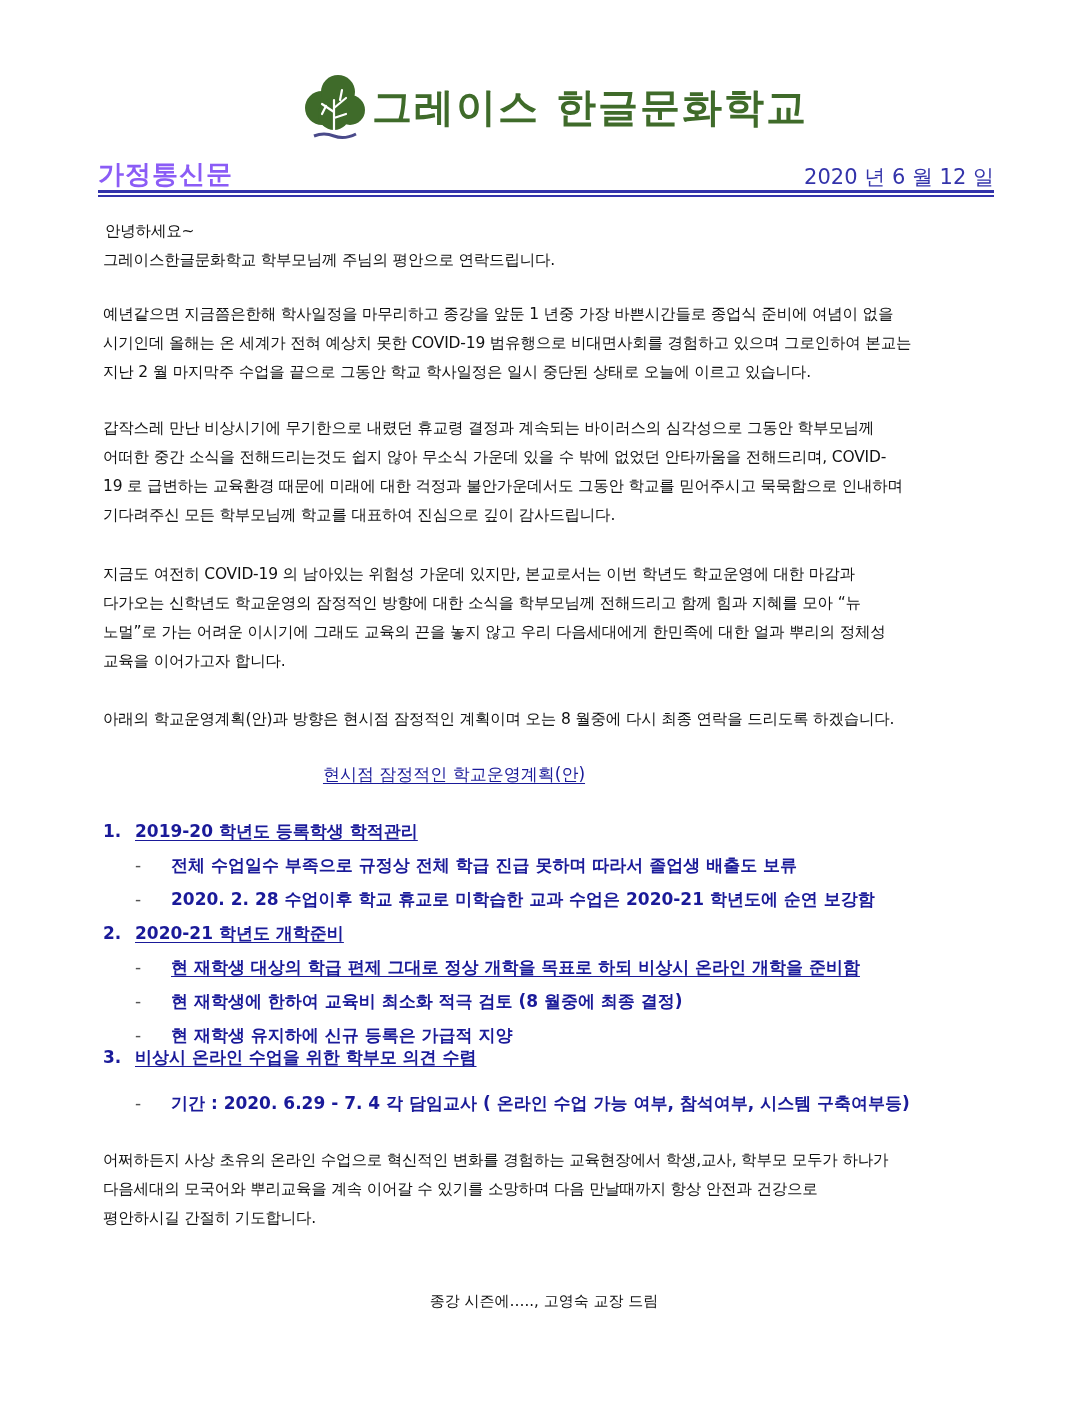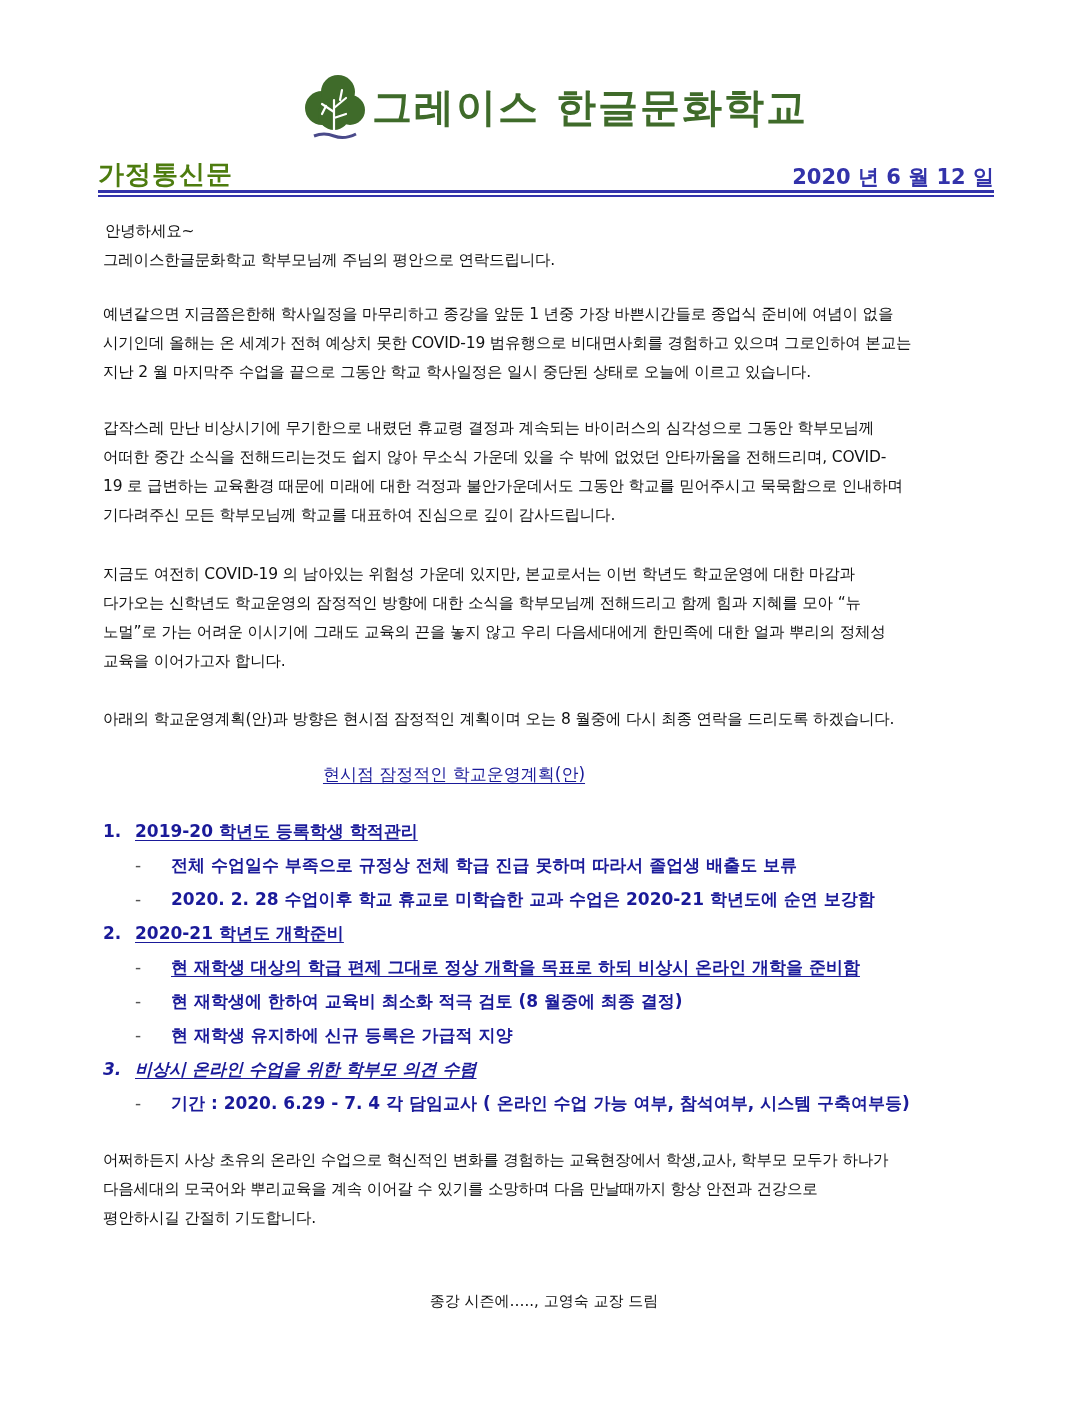--- a/index.html
+++ b/index.html
@@ -3,22 +3,22 @@
 <meta charset="utf-8">
 <style>
   html, body { margin: 0; padding: 0; background: #ffffff; }
   body { width: 1088px; height: 1408px; position: relative; overflow: hidden;
          font-family: "DejaVu Sans", "Liberation Sans", sans-serif; color: #111; }
   .logo { position: absolute; left: 300px; top: 70px; height: 72px; display: flex; align-items: center; }
   .logo svg { width: 70px; height: 72px; }
   .logo-text { font-family: "DejaVu Sans", sans-serif; font-weight: bold; font-size: 40px; color: #3f6b2a;
                letter-spacing: 2px; margin-left: 2px; margin-top: 2px; }
   .header { position: absolute; left: 98px; top: 157px; width: 896px; height: 36px; }
-  .title { position: absolute; left: 0; top: 0; font-size: 26px; font-weight: bold; color: #4d7c0f; letter-spacing: 1px; }
-  .date { position: absolute; right: 0; top: 6px; font-size: 21px; font-weight: bold; color: #3333aa; }
+  .title { position: absolute; left: 0; top: 0; font-size: 26px; font-weight: bold; color: #8b5cf6; letter-spacing: 1px; }
+  .date { position: absolute; right: 0; top: 6px; font-size: 21px; font-weight: normal; color: #3333aa; }
   .rule1 { position: absolute; left: 98px; top: 190px; width: 896px; height: 3px; background: #3333aa; }
   .rule2 { position: absolute; left: 98px; top: 195px; width: 896px; height: 2px; background: #3333aa; }
   .p { position: absolute; left: 103px; width: 896px; font-size: 15.5px; line-height: 29px; color: #111;
        text-align: justify; letter-spacing: -0.2px; }
   .p span.line { display: block; white-space: nowrap; }
   .center-title { position: absolute; left: 0; width: 908px; top: 763px; text-align: center; }
   .center-title span { font-size: 17px; color: #1a1a99; text-decoration: underline; text-underline-offset: 3px; }
   .list { position: absolute; left: 103px; width: 900px; color: #1a1a99; }
   .item { position: absolute; left: 0; font-size: 17px; font-weight: bold; white-space: nowrap; }
   .item .num { display: inline-block; width: 32px; }
@@ -100,21 +100,21 @@
   <div class="sub" style="top:136px;">
     <span class="dash">-</span><span class="u">현 재학생 대상의 학급 편제 그대로  정상 개학을 목표로 하되 비상시 온라인 개학을 준비함</span>
   </div>
   <div class="sub" style="top:170px;">
     <span class="dash">-</span><span>현 재학생에 한하여 교육비 최소화 적극 검토 (8 월중에 최종 결정)</span>
   </div>
   <div class="sub" style="top:204px;">
     <span class="dash">-</span><span>현 재학생 유지하에 신규 등록은 가급적 지양</span>
   </div>
 
-  <div class="item" style="top:238px;font-style:italic;">
+  <div class="item" style="top:226px;">
     <span class="num">3.</span><span class="head">비상시 온라인 수업을 위한 학부모 의견 수렴</span>
   </div>
   <div class="sub" style="top:272px;">
     <span class="dash">-</span><span>기간 : 2020. 6.29 - 7. 4  각 담임교사 ( 온라인 수업 가능 여부, 참석여부, 시스템 구축여부등)</span>
   </div>
 </div>
 
 <div class="p" style="top:1146px;">
   <span class="line">어쩌하든지 사상 초유의 온라인 수업으로 혁신적인 변화를 경험하는 교육현장에서 학생,교사, 학부모 모두가 하나가</span>
   <span class="line">다음세대의    모국어와  뿌리교육을  계속  이어갈  수  있기를  소망하며  다음  만날때까지  항상  안전과  건강으로</span>

